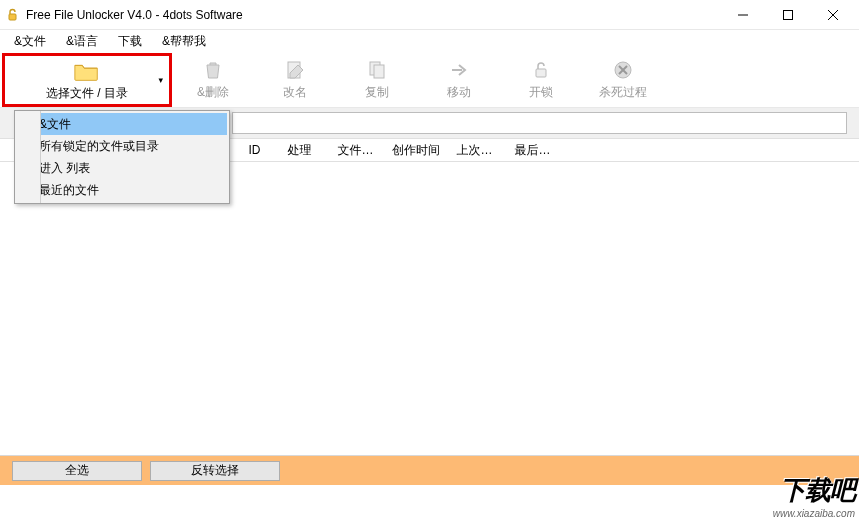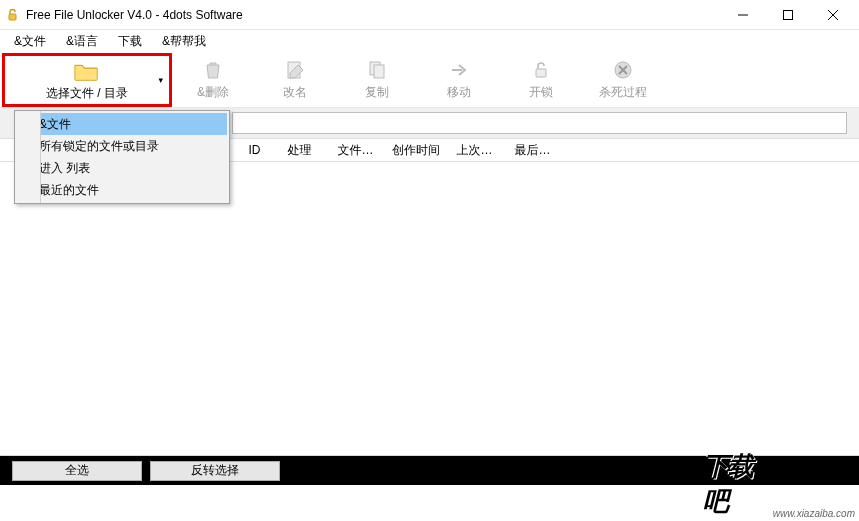--- a/index.html
+++ b/index.html
@@ -37,24 +37,24 @@
 .th.c6 { width: 58px; }
 .th.c7 { width: 58px; margin-top: 40px; }
 
 .content { position: relative; height: 320px; background: #fff; }
 
 .dropdown-menu { position: absolute; left: 14px; top: 110px; width: 216px; background: #f2f2f2; border: 1px solid #a0a0a0; box-shadow: 2px 2px 4px rgba(0,0,0,0.25); z-index: 10; padding: 2px; }
 .dropdown-menu .dm-item { height: 22px; display: flex; align-items: center; padding: 0 22px; cursor: default; }
 .dropdown-menu .dm-item.selected { background: #90c8f6; }
 .dropdown-menu .gutter { position: absolute; left: 0; top: 0; bottom: 0; width: 26px; border-right: 1px solid #d0d0d0; background: #f2f2f2; }
 
-.bottom-bar { position: absolute; left: 0; right: 0; bottom: 36px; height: 30px; background: #000000; display: flex; align-items: center; padding: 4px 12px; gap: 8px; border-top: 1px solid #d8d8d8; }
+.bottom-bar { position: absolute; left: 0; right: 0; bottom: 36px; height: 30px; background: #fdba74; display: flex; align-items: center; padding: 4px 12px; gap: 8px; border-top: 1px solid #d8d8d8; }
 .bottom-bar button { width: 130px; height: 20px; background: #e6e6e6; border: 1px solid #adadad; cursor: default; font-size: 12px; }
 
-.watermark { position: absolute; right: 0; bottom: 0; width: 160px; height: 60px; pointer-events: none; display: flex; align-items: flex-end; justify-content: flex-end; padding: 2px 4px; }
+.watermark { position: absolute; right: 0; bottom: 0; width: 160px; height: 60px; pointer-events: none; display: flex; flex-direction: column; align-items: flex-end; justify-content: flex-end; padding: 2px 4px; }
 .watermark .wm-big { font-size: 26px; font-weight: 900; color: #000; font-style: italic; text-shadow: 1px 1px 0 #fff, -1px -1px 0 #fff; letter-spacing: -1px; }
 .watermark .wm-url { font-size: 10px; color: #666; font-style: italic; }
 
 svg { display: block; }
 </style>
 </head>
 <body>
 
 <div class="titlebar">
   <span class="app-icon">

